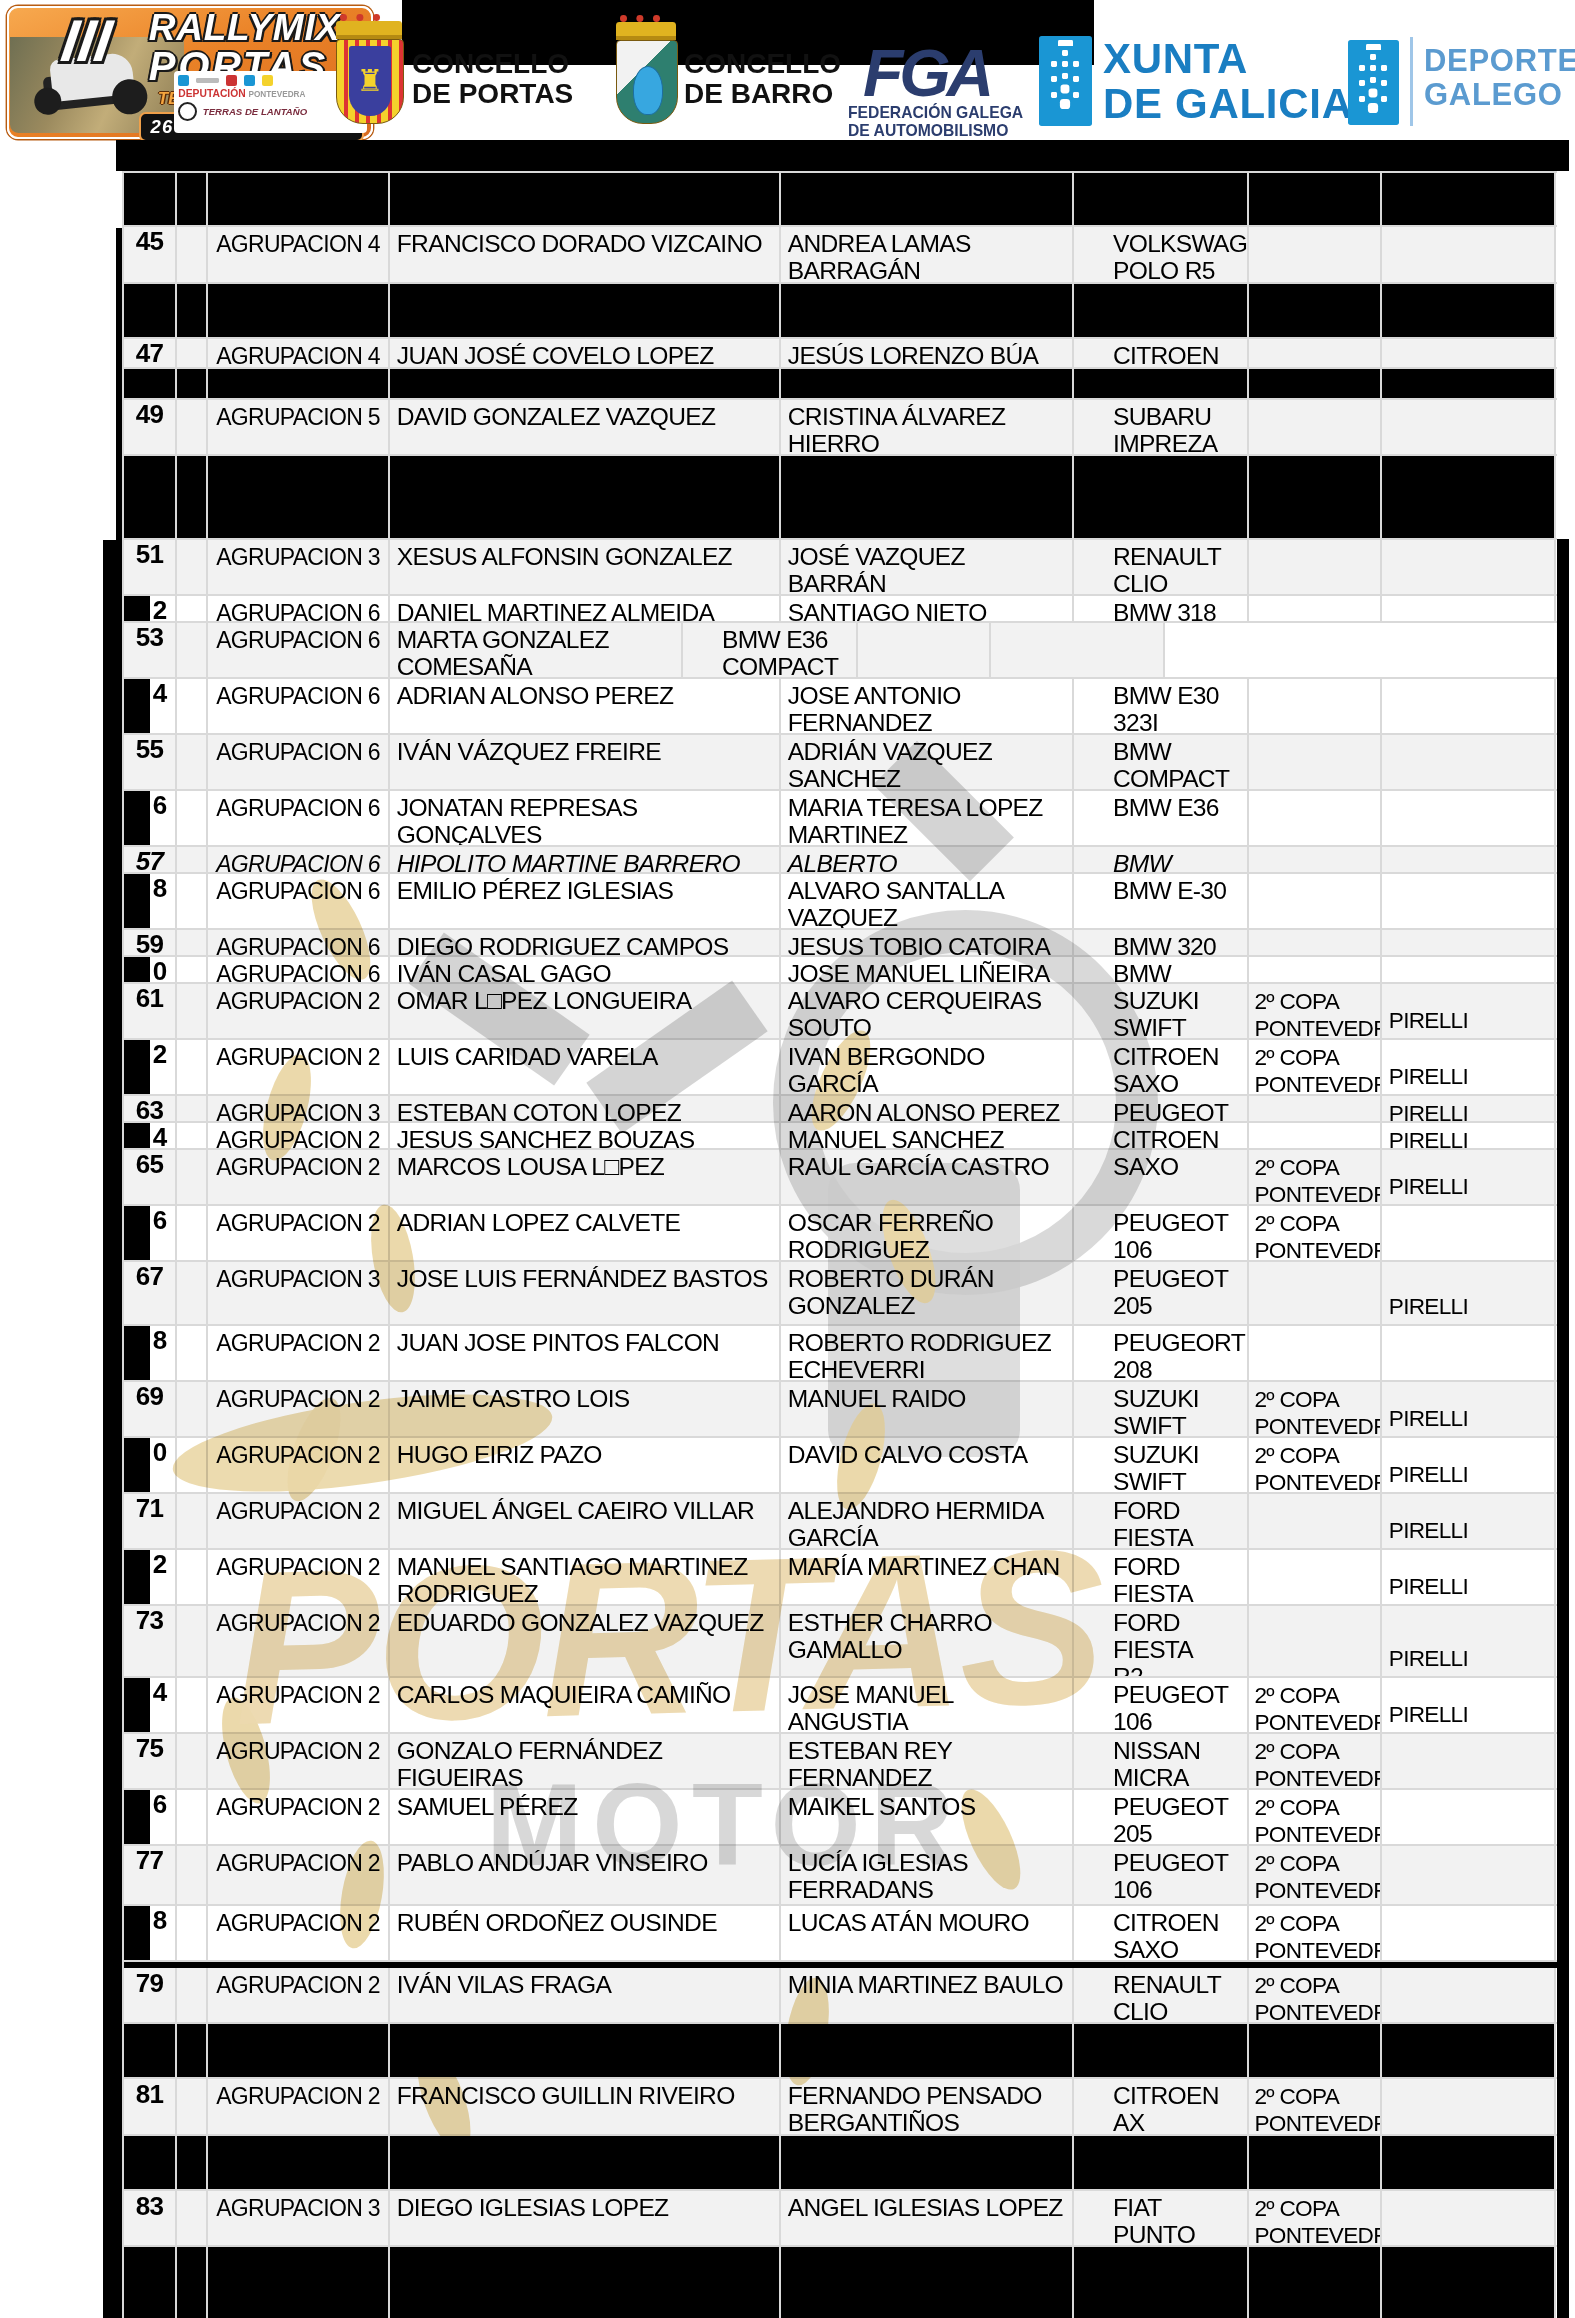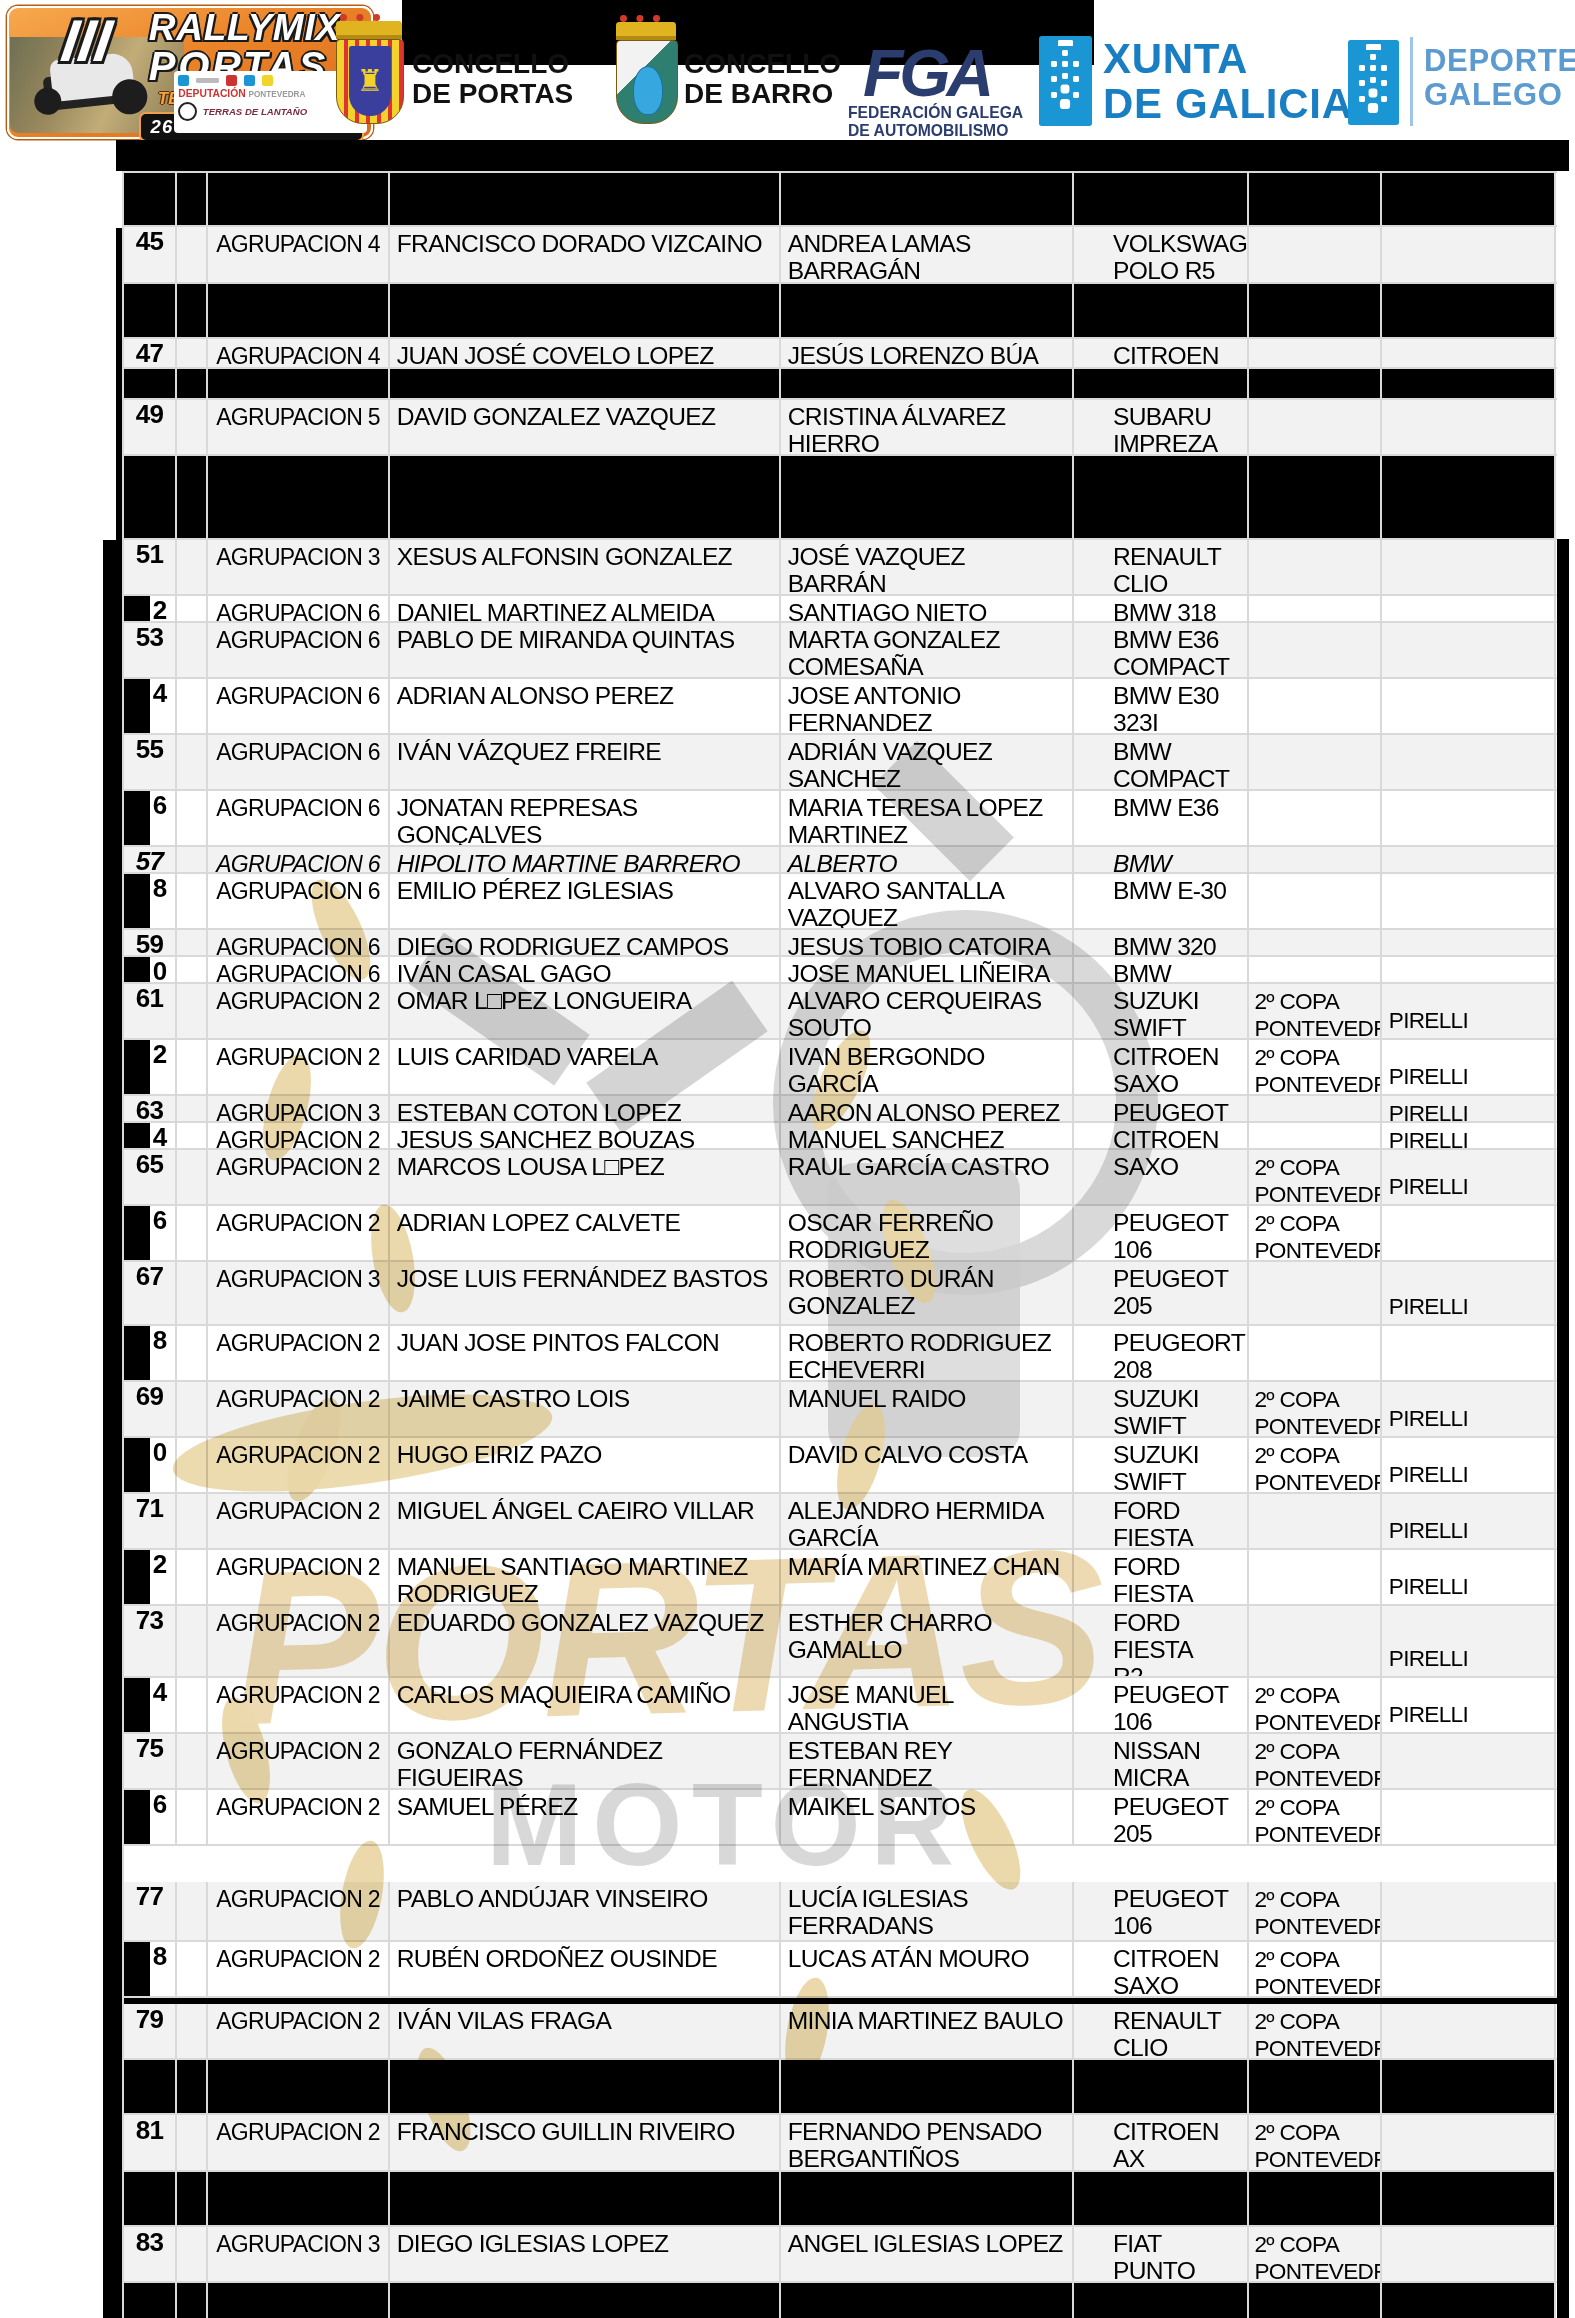--- a/index.html
+++ b/index.html
@@ -268,21 +268,20 @@
         <div class="cell c-drv">DANIEL MARTINEZ ALMEIDA</div>
         <div class="cell c-cod">SANTIAGO NIETO REQUEIJO</div>
         <div class="cell c-car">BMW 318</div>
         <div class="cell c-copa"></div>
         <div class="cell c-tire"></div>
       </div>
       <div class="trow shade-g" style="height: 56px;">
         <div class="cell c-num">53</div>
         <div class="cell c-nar"></div>
         <div class="cell c-agr">AGRUPACION 6</div>
-        <div class="cell c-drv">PABLO DE MIRANDA QUINTAS</div>
         <div class="cell c-cod">MARTA GONZALEZ
 COMESAÑA</div>
         <div class="cell c-car">BMW E36
 COMPACT</div>
         <div class="cell c-copa"></div>
         <div class="cell c-tire"></div>
       </div>
       <div class="trow shade-w" style="height: 56px;">
         <div class="cell c-num"><div class="numredact"></div><span class="numshift">4</span></div>
         <div class="cell c-nar"></div>
@@ -533,21 +532,21 @@
         <div class="cell c-num"><div class="numredact"></div><span class="numshift">6</span></div>
         <div class="cell c-nar"></div>
         <div class="cell c-agr">AGRUPACION 2</div>
         <div class="cell c-drv">SAMUEL PÉREZ</div>
         <div class="cell c-cod">MAIKEL SANTOS</div>
         <div class="cell c-car">PEUGEOT 205</div>
         <div class="cell c-copa">2º COPA
 PONTEVEDRA</div>
         <div class="cell c-tire"></div>
       </div>
-      <div class="trow shade-g" style="height: 60px; margin-top: 36px;">
+      <div class="trow shade-g" style="height: 60px;">
         <div class="cell c-num">77</div>
         <div class="cell c-nar"></div>
         <div class="cell c-agr">AGRUPACION 2</div>
         <div class="cell c-drv">PABLO ANDÚJAR VINSEIRO</div>
         <div class="cell c-cod">LUCÍA IGLESIAS FERRADANS</div>
         <div class="cell c-car">PEUGEOT 106</div>
         <div class="cell c-copa">2º COPA
 PONTEVEDRA</div>
         <div class="cell c-tire"></div>
       </div>

